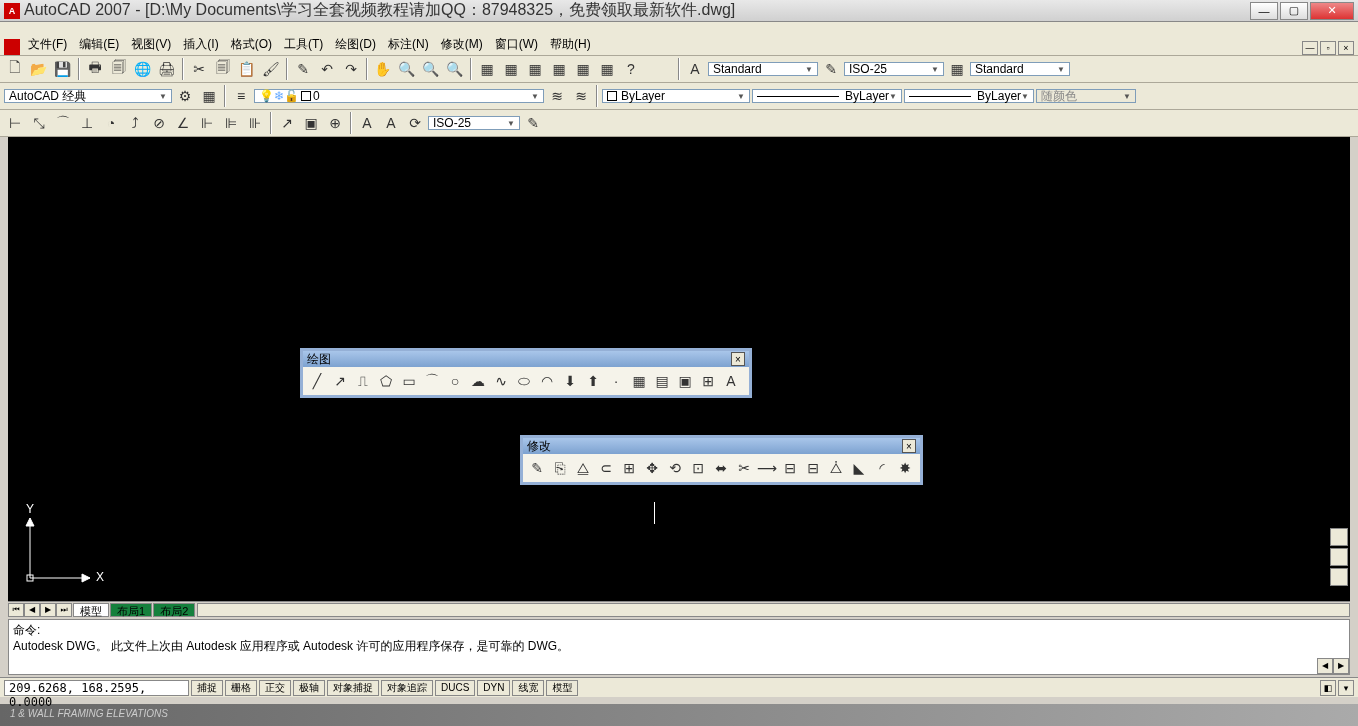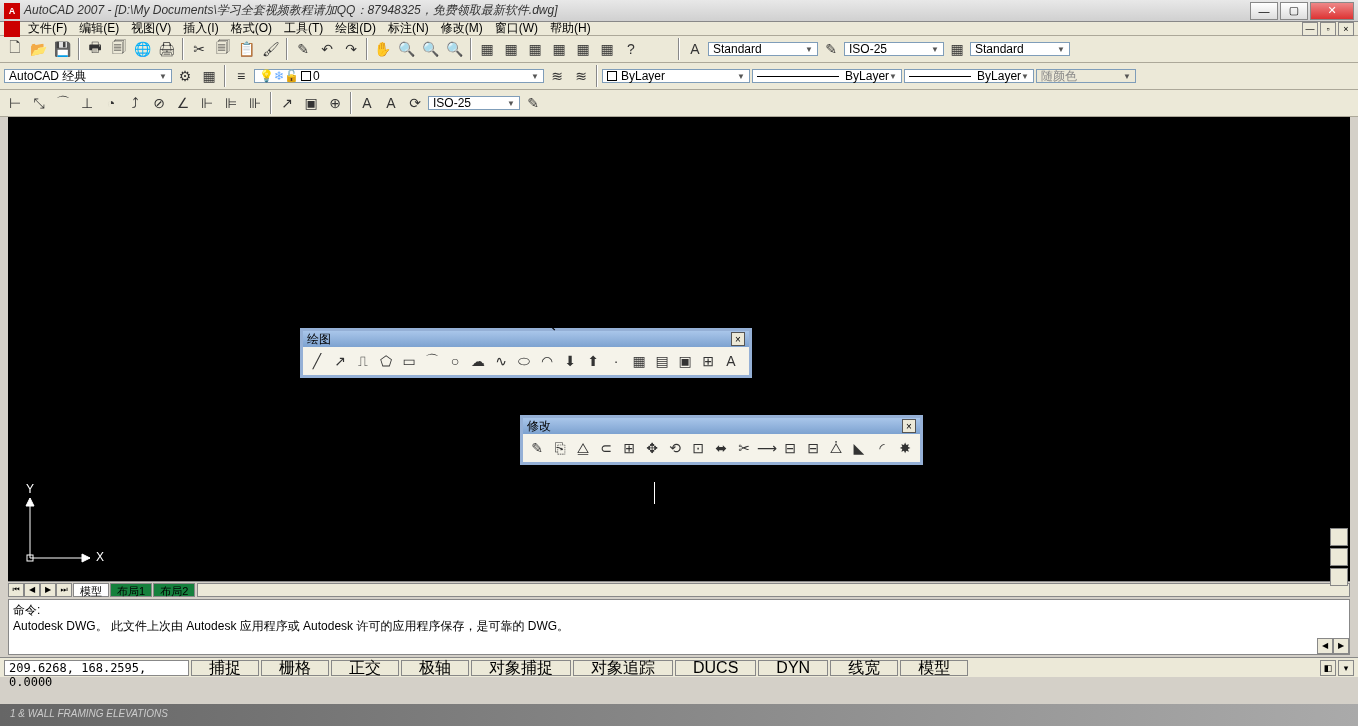--- a/index.html
+++ b/index.html
@@ -1,27 +1,27 @@
 <!DOCTYPE html>
 <html><head>
 <meta charset="utf-8">
 <style>
 * { margin: 0; padding: 0; box-sizing: border-box; font-family: "Microsoft YaHei", SimSun, Arial, sans-serif; font-size: 12px; }
 body { background: #d4d0c8; width: 1358px; height: 726px; overflow: hidden; position: relative; }
 
 
 .titlebar { height: 22px; background: linear-gradient(to bottom, #e8e8e8, #d0d0d0); display: flex; align-items: center; padding: 0 4px; border-bottom: 1px solid #888; }
 .titlebar .app-icon { width: 16px; height: 16px; background: #c00; margin-right: 4px; display: flex; align-items: center; justify-content: center; color: #fff; font-size: 9px; font-weight: bold; }
-.titlebar .title-text { flex: 1; color: #333; font-size: 12px; font-style: italic; }
+.titlebar .title-text { flex: 1; color: #333; font-size: 16px; }
 .titlebar .win-controls { display: flex; gap: 2px; }
 .titlebar .win-btn { width: 28px; height: 18px; display: flex; align-items: center; justify-content: center; border: 1px solid #888; background: linear-gradient(to bottom,#fff,#ddd); cursor: pointer; font-size:11px; }
 .titlebar .win-btn.close { background: linear-gradient(to bottom,#e88,#d33); color: #fff; width: 44px; }
 
 
-.menubar { height: 14px; background: #ece9d8; display: flex; align-items: center; padding: 0 4px; border-bottom: 1px solid #aca899; }
+.menubar { height: 34px; background: #ece9d8; display: flex; align-items: flex-end; padding: 0 4px; border-bottom: 1px solid #aca899; }
 .menubar .icon-sm { width: 16px; height: 16px; background: #c00; margin-right: 2px; }
 .menubar .menu-item { padding: 2px 6px; cursor: pointer; color: #000; }
 .menubar .mdi-controls { margin-left:auto; display:flex; gap:2px; }
 .menubar .mdi-btn { width:16px; height:14px; border:1px solid #888; background:#ece9d8; font-size:9px; display:flex; align-items:center; justify-content:center; cursor:pointer; }
 
 
 .toolbar-row { background: #ece9d8; border-bottom: 1px solid #aca899; display: flex; align-items: center; padding: 2px 4px; gap: 2px; min-height: 26px; }
 .tbtn { width: 22px; height: 22px; display: flex; align-items: center; justify-content: center; border: 1px solid transparent; cursor: pointer; font-size: 14px; color:#333; }
 .tsep { width: 2px; height: 22px; border-left: 1px solid #888; border-right: 1px solid #fff; margin: 0 2px; }
 .combo { height: 14px; border: 1px solid #7f9db9; background: #fff; display: flex; align-items: center; padding: 0 4px; font-size: 12px; color:#000; }
@@ -52,21 +52,21 @@
 .layout-tabs .scroll-track { flex:1; height:14px; background:#ece9d8; border:1px solid #888; margin-left:2px; }
 
 
 .cmdline { height: 56px; background: #fff; border: 1px solid #888; margin: 2px 8px; padding: 2px 4px; font-family: monospace; font-size: 12px; line-height: 16px; overflow: hidden; color:#000; position:relative; }
 .cmdline-scroll { position:absolute; right:0; bottom:0; display:flex; }
 .cmdline-scroll .sb { width:16px; height:16px; border:1px solid #888; background:#ece9d8; font-size:8px; display:flex; align-items:center; justify-content:center; }
 
 
 .statusbar { height: 20px; background: #ece9d8; border-top: 1px solid #888; display: flex; align-items: center; padding: 0 4px; gap: 2px; }
 .statusbar .coords { width: 185px; border: 1px solid #888; background: #fff; padding: 0 4px; font-size: 12px; height: 16px; line-height:14px; font-family:monospace; }
-.statusbar .st-btn { border: 1px solid #888; background: #ece9d8; padding: 0 17px; height: 16px; font-size: 16px; cursor: pointer; line-height:14px; }
+.statusbar .st-btn { border: 1px solid #888; background: #ece9d8; padding: 0 5px; height: 16px; font-size: 10px; cursor: pointer; line-height:14px; }
 .statusbar .tray { margin-left:auto; display:flex; gap:2px; }
 .statusbar .tray .tbtn-sm { width:16px; height:16px; border:1px solid #888; font-size:9px; display:flex; align-items:center; justify-content:center; background:#ece9d8; }
 
 
 .right-strip { position:absolute; right:8px; top:528px; width:20px; display:flex; flex-direction:column; gap:2px; }
 .right-strip .rbtn { width:18px; height:18px; border:1px solid #888; background:#ece9d8; }
 
 
 .cursor-arrow { position:absolute; left:544px; top:316px; font-size:16px; color:#000; pointer-events:none; z-index:100; }
 

